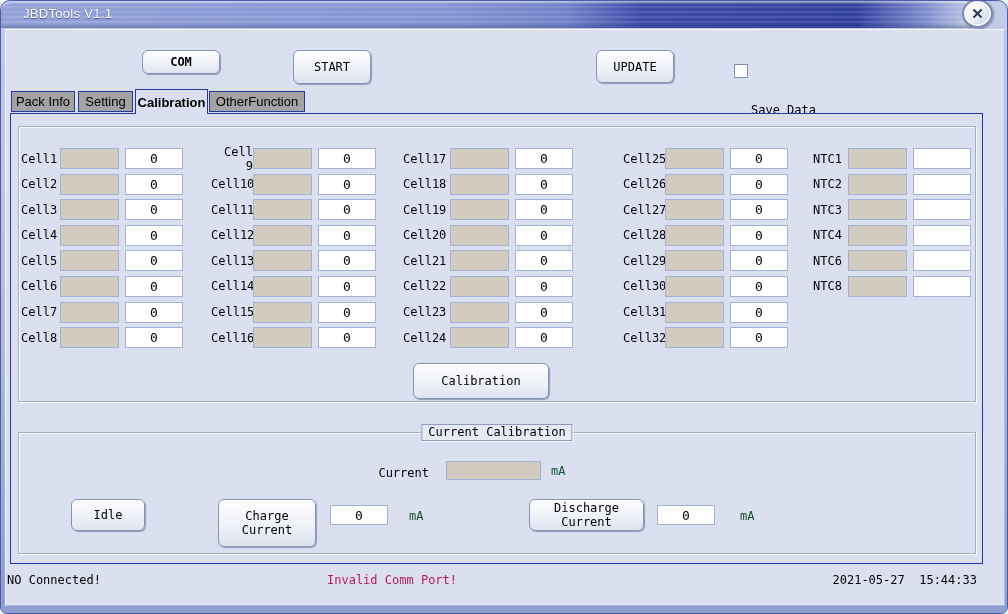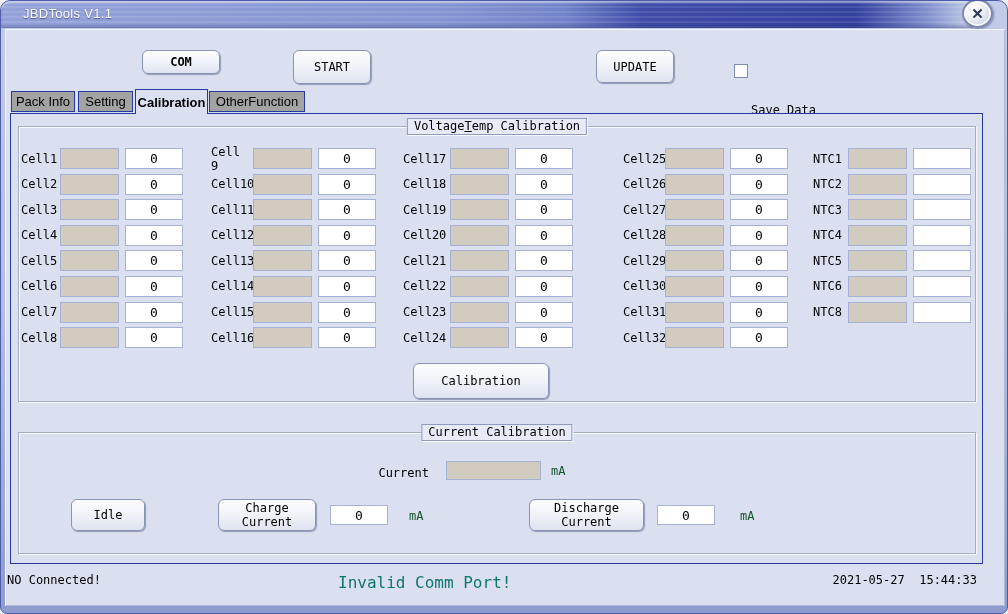--- a/index.html
+++ b/index.html
@@ -83,50 +83,50 @@
   .group-title{
     position:absolute;left:50%;top:-9px;transform:translateX(-50%);
     background:#e7ebf7;border:1px solid #8f9ac0;padding:1px 6px 1px 6px;
     font-size:12px;line-height:13px;color:#000;white-space:nowrap;
     box-shadow:1px 1px 0 rgba(255,255,255,.9);
   }
   .mn{text-decoration:underline;}
   
   .vcol{position:absolute;top:21px;}
   .vcol-0{left:2px;}  .vcol-0 .vlabel{width:39px;}
-  .vcol-1{left:192px;} .vcol-1 .vlabel{width:42px;}
+  .vcol-1{left:192px;} .vcol-1 .vlabel{width:42px;text-align:right;}
   .vcol-2{left:384px;} .vcol-2 .vlabel{width:47px;}
   .vcol-3{left:604px;} .vcol-3 .vlabel{width:42px;}
   .vcol-4{left:794px;} .vcol-4 .vlabel{width:35px;}
   .vrow{display:flex;align-items:center;height:21px;margin-bottom:4.6px;}
   .vlabel{font-size:12px;color:#000;flex:0 0 auto;}
   .field{
     height:21px;border:1px solid #a6b2d4;border-radius:0;margin:0;padding:0 3px;
     font-family:"DejaVu Sans Mono","Liberation Mono",monospace;font-size:13px;color:#000;
     text-align:center;
   }
   .field.gray{width:59px;background:#d1ccbf;margin-right:6px;}
   .field.white{width:58px;background:#ffffff;}
   .btn-calibration{left:394px;top:236px;width:136px;height:36px;}
   
   .cur-label{position:absolute;left:340px;top:33px;width:70px;text-align:right;font-size:12px;}
   .cur-field{position:absolute;left:427px;top:28px;width:95px;height:19px;background:#d1ccbf;
     border:1px solid #a6b2d4;}
   .unit{position:absolute;font-size:12px;color:#14532d;}
   .unit-cur{left:532px;top:31px;}
   .btn-idle{left:52px;top:66px;width:74px;height:32px;}
-  .btn-charge{left:199px;top:66px;width:98px;height:32px;}
+  .btn-charge{left:199px;top:66px;width:98px;height:48px;}
   .charge-field{position:absolute;left:311px;top:72px;width:71px;height:20px;}
   .unit-charge{left:390px;top:76px;}
   .btn-discharge{left:510px;top:66px;width:115px;height:32px;}
   .discharge-field{position:absolute;left:638px;top:72px;width:75px;height:20px;}
   .unit-discharge{left:721px;top:76px;}
   
   .status-left{position:absolute;left:2px;top:544px;font-size:12px;color:#000;}
-  .status-center{position:absolute;left:333px;top:544px;font-size:16px;color:#0f766e;}
+  .status-center{position:absolute;left:322px;top:544px;font-size:12px;color:#be185d;}
   .status-right{position:absolute;right:28px;top:544px;font-size:12px;color:#000;white-space:pre;}
 </style>
 </head>
 <body>
 
 <div class="window">
 
   <div class="titlebar">
     <span class="title-text">JBDTools V1.1</span>
     <div class="close-btn">
@@ -143,23 +143,20 @@
     <span class="savelabel">Save Data</span>
 
     <div class="tab tab-0">Pack Info</div>
     <div class="tab tab-1">Setting</div>
     <div class="tab tab-2">Calibration</div>
     <div class="tab tab-3">OtherFunction</div>
 
     <div class="tabpage">
 
       <div class="groupbox group-voltage">
-        <div class="group-title">
-          <span>Voltage</span><span class="mn">T</span><span>emp Calibration</span>
-        </div>
         <div class="vcol vcol-0">
             <div class="vrow">
               <span class="vlabel">Cell1</span>
               <input class="field gray" readonly="" style="">
               <input class="field white" value="0" style="">
             </div>
             <div class="vrow">
               <span class="vlabel">Cell2</span>
               <input class="field gray" readonly="" style="">
               <input class="field white" value="0" style="">
@@ -332,25 +329,20 @@
               <input class="field gray" readonly="" style="">
               <input class="field white" style="">
             </div>
             <div class="vrow">
               <span class="vlabel">NTC3</span>
               <input class="field gray" readonly="" style="">
               <input class="field white" style="">
             </div>
             <div class="vrow">
               <span class="vlabel">NTC4</span>
-              <input class="field gray" readonly="" style="">
-              <input class="field white" style="">
-            </div>
-            <div class="vrow">
-              <span class="vlabel">NTC5</span>
               <input class="field gray" readonly="" style="">
               <input class="field white" style="">
             </div>
             <div class="vrow">
               <span class="vlabel">NTC6</span>
               <input class="field gray" readonly="" style="">
               <input class="field white" style="">
             </div>
             <div class="vrow">
               <span class="vlabel">NTC8</span>

